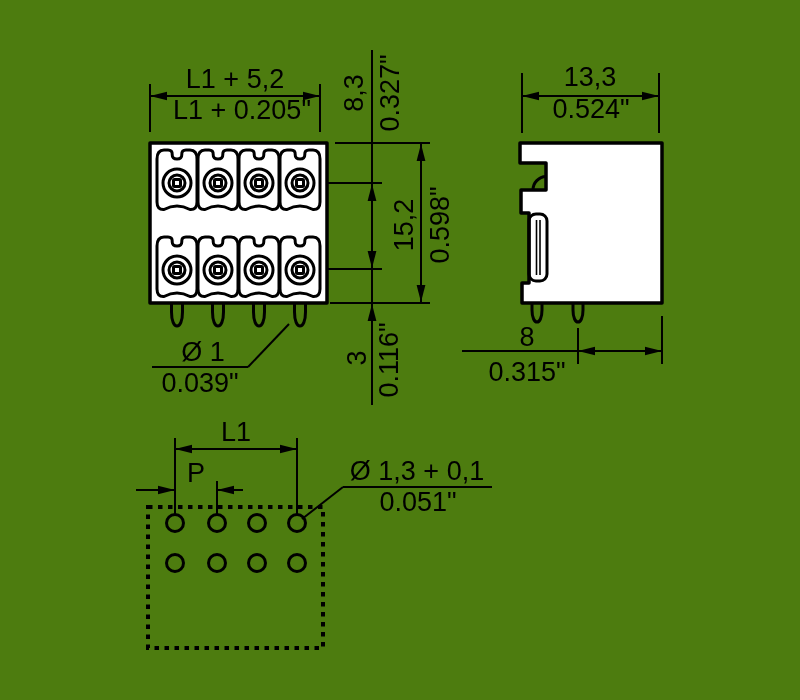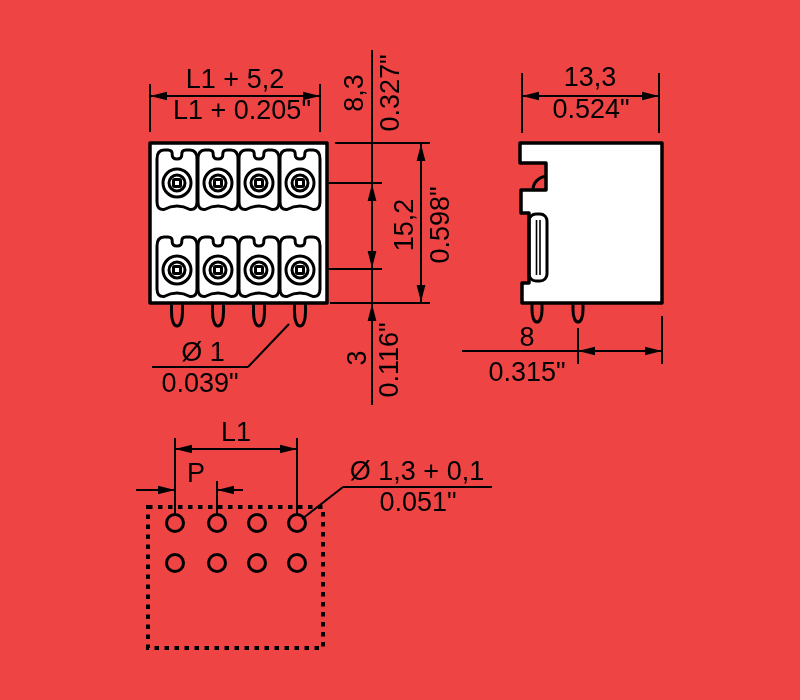--- a/index.html
+++ b/index.html
@@ -1,16 +1,16 @@
 <!DOCTYPE html>
 <html><head>
 <meta charset="utf-8">
 <style>
   html,body{margin:0;padding:0;background:#ffffff;}
-  .stage{width:800px;height:700px;position:relative;background:#ef4444;overflow:hidden;}
+  .stage{width:800px;height:700px;position:relative;background:#4d7c0f;overflow:hidden;}
   svg{display:block;}
   text{font-family:"Liberation Sans", sans-serif;font-size:27px;fill:#000;}
   .outline{fill:#ffffff;stroke:#000;stroke-width:3.5;stroke-linejoin:round;}
   .part{fill:none;stroke:#000;stroke-width:3;stroke-linejoin:round;}
   .thin{fill:none;stroke:#000;stroke-width:1.6;}
   .dim{stroke:#000;stroke-width:2;fill:none;}
   .arrow{fill:#000;stroke:none;}
 </style>
 </head>
 <body>

